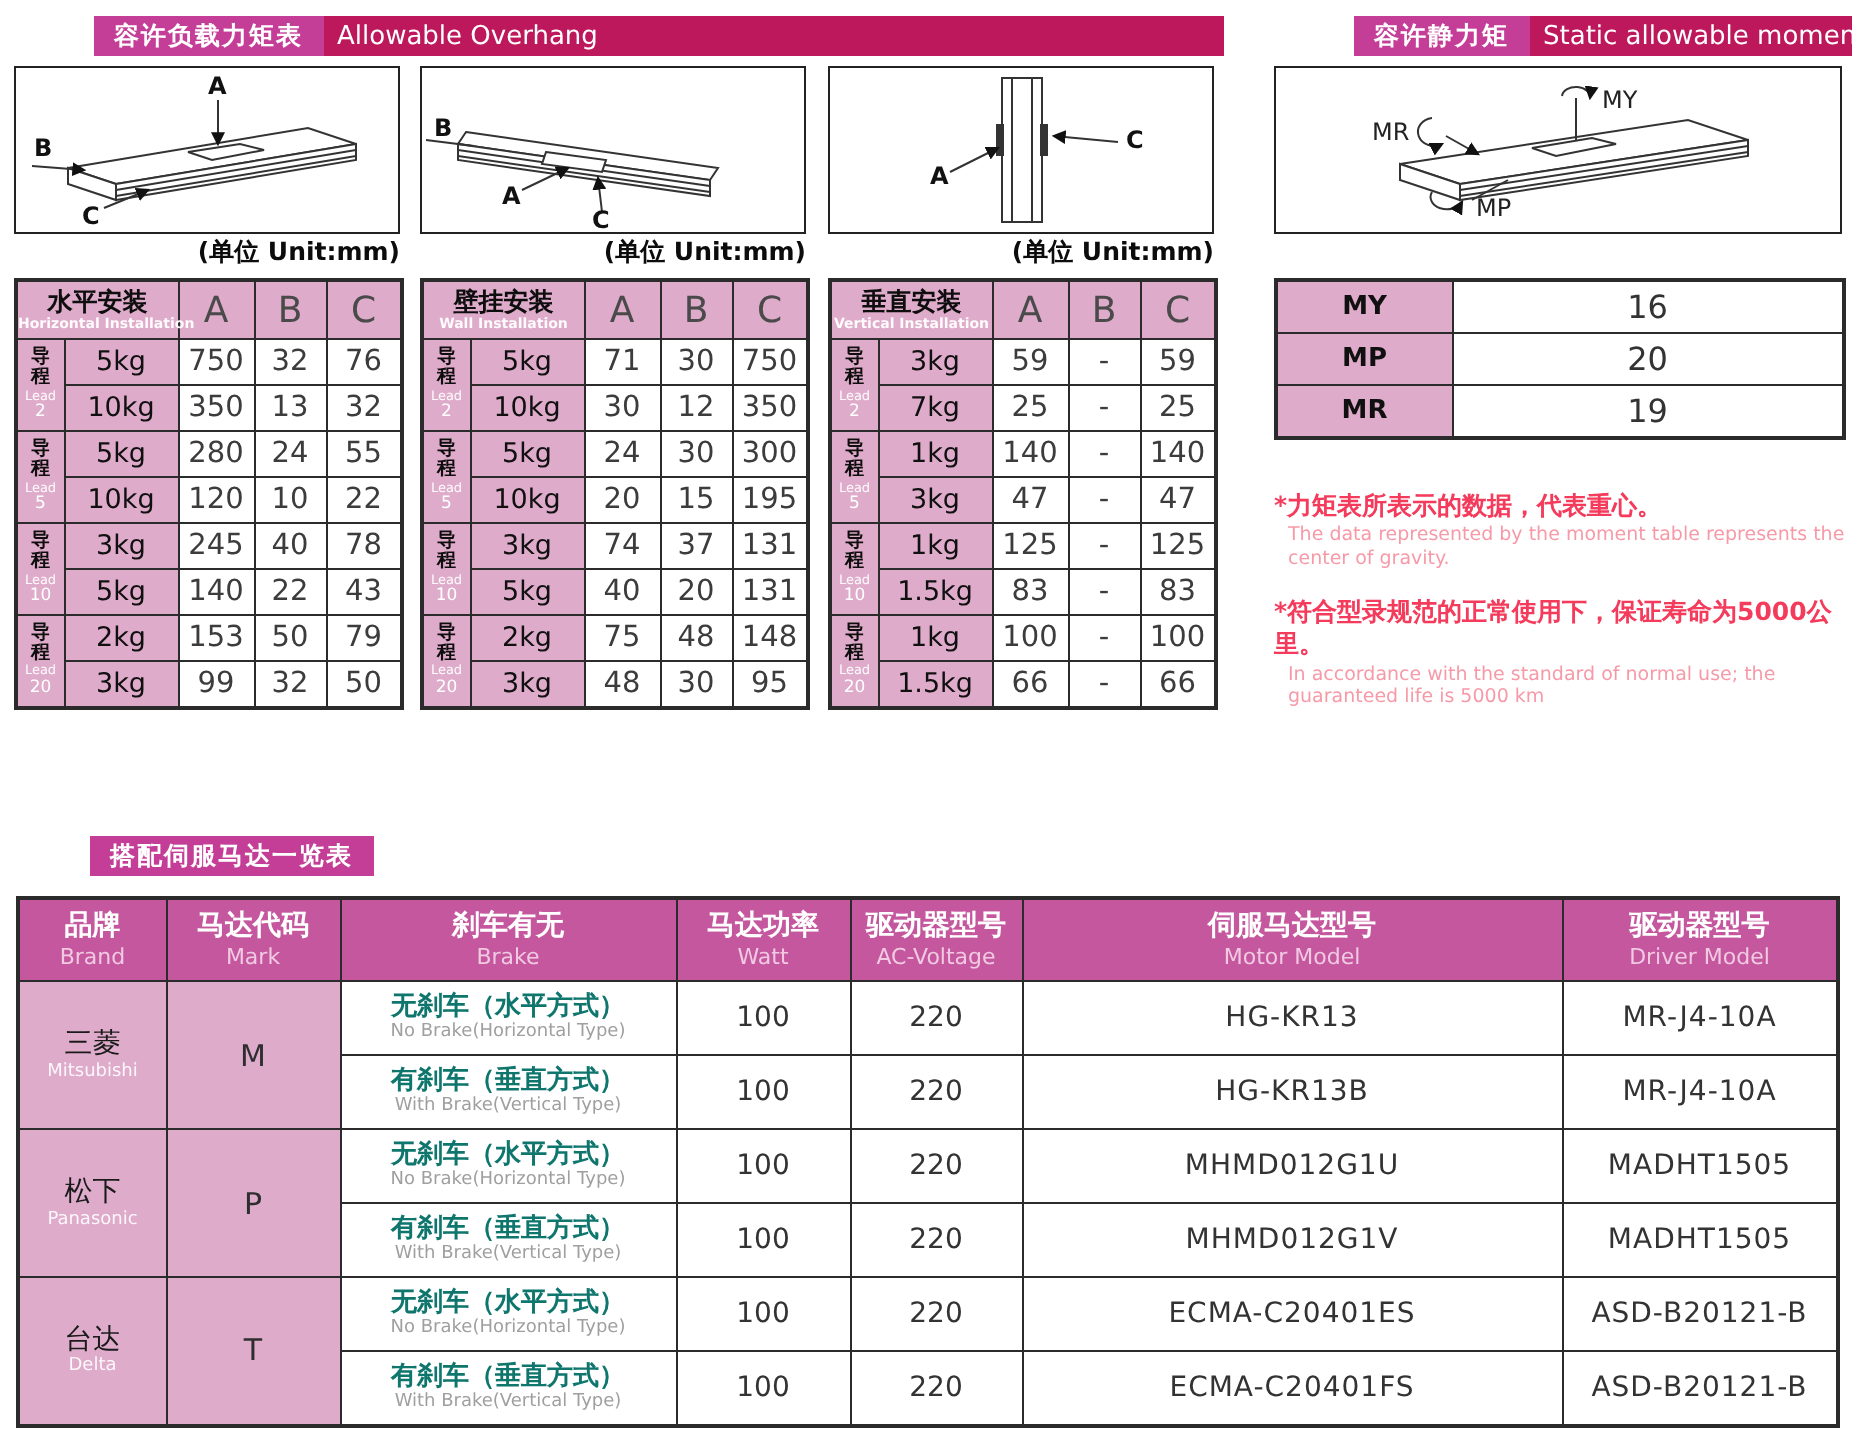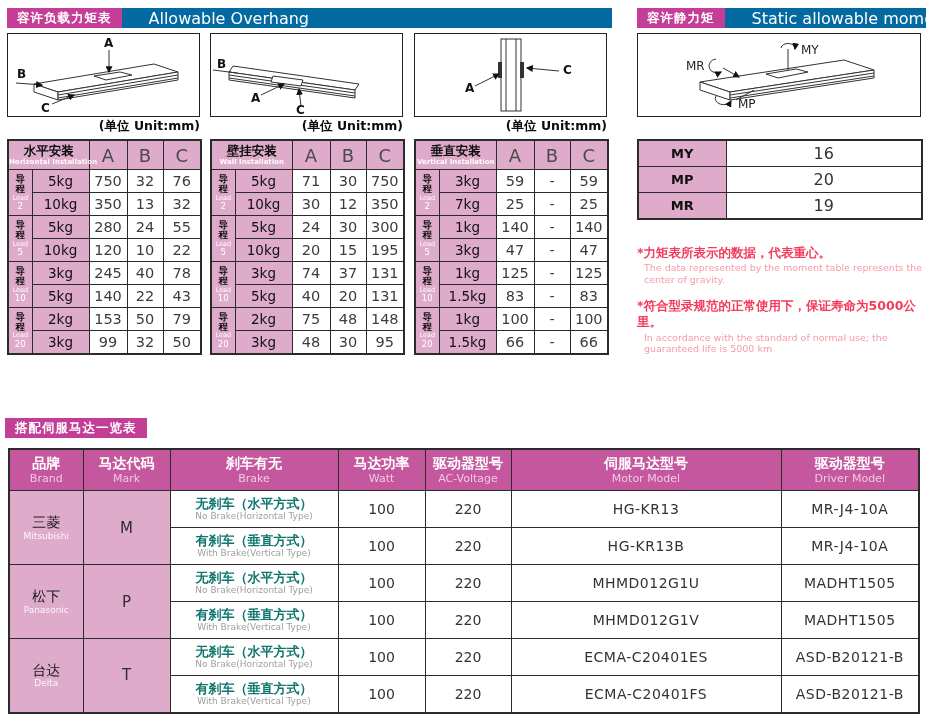--- a/index.html
+++ b/index.html
@@ -2,23 +2,23 @@
 <html><head>
 <meta charset="utf-8">
 <style>
   html,body{margin:0;padding:0;background:#fff;}
   .page{position:relative;width:926px;height:715px;background:#fff;overflow:hidden;
         font-family:"DejaVu Sans","Liberation Sans",sans-serif;color:#222;}
   section{position:absolute;}
   
   .sec-title{display:flex;height:20px;align-items:stretch;}
   .badge{background:#c43e97;color:#fff;font-size:12.5px;font-weight:bold;
-         display:flex;align-items:center;padding:0 10px;white-space:nowrap;letter-spacing:1px;}
-  .graybar{background:#0369a1;color:#fff;font-size:16px;flex:1;display:flex;
-           align-items:center;padding-left:27px;white-space:nowrap;}
+         display:flex;align-items:center;padding:0 10px;white-space:nowrap;letter-spacing:1px;margin-left:40px;}
+  .graybar{background:#be185d;color:#fff;font-size:13px;flex:1;display:flex;
+           align-items:center;padding-left:7px;white-space:nowrap;}
   
   .dia-box{position:absolute;width:191px;height:82px;border:1px solid #222;background:#fff;}
   .dia-wide{width:282px;}
   .dline{stroke:#333;stroke-width:1;fill:none;}
   .dpoly{fill:#fff;stroke:#333;stroke-width:1;}
   .dtext{font-size:12px;font-weight:bold;fill:#111;font-family:"DejaVu Sans",sans-serif;}
   .mtext{font-size:12px;fill:#222;font-family:"DejaVu Sans",sans-serif;}
   .unit{position:absolute;font-size:12.5px;font-weight:bold;color:#0c0c0c;text-align:right;height:15px;}
   
   .ov-table{position:absolute;border-collapse:collapse;table-layout:fixed;width:193px;

